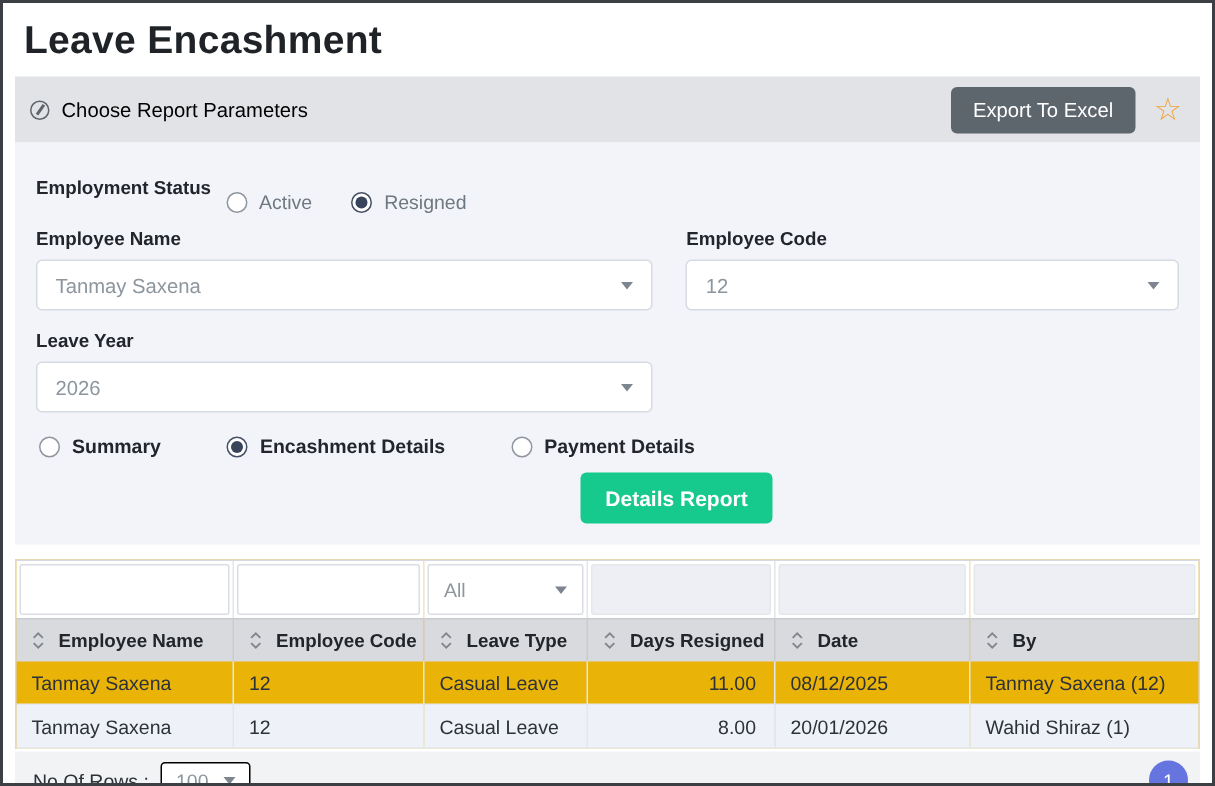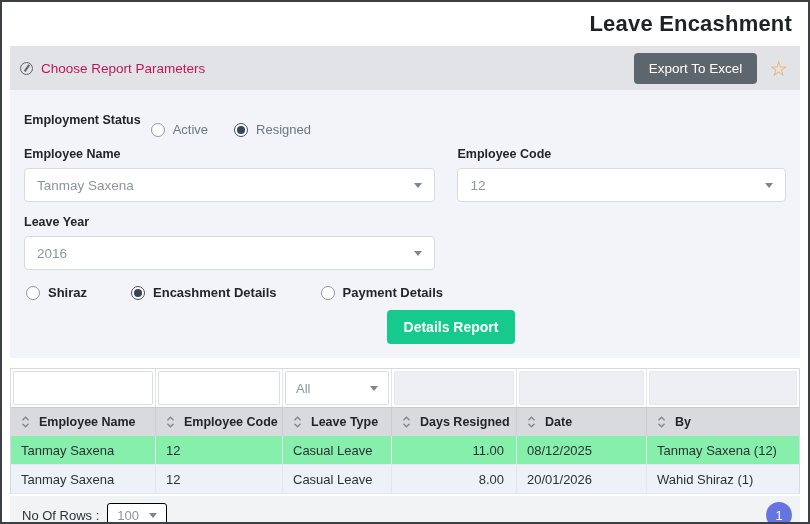--- a/index.html
+++ b/index.html
@@ -4,33 +4,33 @@
 <style>
   * { margin:0; padding:0; box-sizing:border-box; }
   html,body { background:#fff; }
   body { font-family:"Liberation Sans", sans-serif; }
   .window {
     width:810px; height:524px; border:2px solid #3c3f43; background:#fff;
     position:relative; overflow:hidden;
   }
   
   .title-bar { padding:9px 16px 7px 14px; background:#fff; }
-  .page-title { font-size:22px; font-weight:700; color:#1f2327; letter-spacing:.2px;text-align:right; }
+  .page-title { font-size:26px; font-weight:700; color:#1f2327; letter-spacing:.2px; }
 
   
   .params-bar {
     margin:2px 8px 0 8px; height:44px; background:#e2e3e6;
     display:flex; align-items:center; padding:0 12px 0 10px;
   }
   .params-left { display:flex; align-items:center; gap:8px; }
   .param-icon { width:13px; height:13px; border:1.5px solid #5d646b; border-radius:50%;
     position:relative; flex:0 0 auto; }
   .param-icon::after { content:''; position:absolute; left:5px; top:1px; width:1.5px; height:8px;
     background:#5d646b; transform:rotate(35deg); }
-  .params-title { color:#be185d; font-size:13.5px; }
+  .params-title { color:#000000; font-size:13.5px; }
   .params-right { margin-left:auto; display:flex; align-items:center; gap:12px; }
   .export-btn {
     background:#5e666d; color:#fff; border:none; border-radius:4px;
     font-family:inherit; font-size:13.5px; padding:8px 15px; cursor:pointer;
   }
   .star { color:#f0a33c; font-size:21px; line-height:1; cursor:pointer; }
 
   
   .params-panel { margin:0 8px; background:#f2f4fa; padding:12px 14px 14px 14px; }
   .status-row { display:flex; align-items:center; gap:6px; margin-bottom:10px; }
@@ -55,21 +55,21 @@
   .report-type-row { display:flex; align-items:center; gap:44px; margin:2px 0 10px 2px; }
   .generate-row { display:flex; justify-content:center; }
   .generate-btn {
     background:#16c98d; color:#fff; border:none; border-radius:4px; cursor:pointer;
     font-family:inherit; font-size:14px; font-weight:700; padding:9px 17px;
     transform:translateX(46px);
   }
 
   
   .tbl { margin:10px 8px 0 8px; border:1px solid #d6dae0; border-bottom:none;
-    display:grid; grid-template-columns:145px 127px 109px 125px 130px 1fr; background:#86efac; }
+    display:grid; grid-template-columns:145px 127px 109px 125px 130px 1fr; background:#eab308; }
   .f-cell { height:38px; padding:2px; background:#fff; border-right:1px solid #e3e6ea; }
   .f-input { width:100%; height:100%; border:1px solid #dadde3; border-radius:2px; background:#fff;
     font-family:inherit; font-size:13px; padding:0 8px; color:#3a3f44; outline:none; }
   .f-select { width:100%; height:100%; border:1px solid #dadde3; border-radius:2px; background:#fff;
     display:flex; align-items:center; padding:0 10px; cursor:pointer; }
   .f-select .select-value { font-size:13px; }
   .f-disabled { width:100%; height:100%; background:#edeff4; border:1px solid #e4e7ec; border-radius:2px; }
   .h-cell { height:29px; background:#d9dadd; display:flex; align-items:center; gap:9px;
     padding:0 10px; border-right:1px solid #c9ccd1; border-top:1px solid #c9ccd1; cursor:pointer; }
   .h-label { font-size:12.5px; font-weight:700; color:#22262b; white-space:nowrap; }
@@ -138,31 +138,31 @@
       <div class="field">
         <span class="field-label">Employee Code</span>
         <div class="select-box">
           <span class="select-value">12</span>
           <span class="caret"></span>
         </div>
       </div>
       <div class="field">
         <span class="field-label">Leave Year</span>
         <div class="select-box">
-          <span class="select-value">2016</span>
+          <span class="select-value">2026</span>
           <span class="caret"></span>
         </div>
       </div>
       <div></div>
     </div>
 
     <div class="report-type-row" id="report-type-radios">
         <div class="radio-opt">
           <span class="radio-dot"></span>
-          <span class="radio-text-strong">Shiraz</span>
+          <span class="radio-text-strong">Summary</span>
         </div>
         <div class="radio-opt">
           <span class="radio-dot checked"></span>
           <span class="radio-text-strong">Encashment Details</span>
         </div>
         <div class="radio-opt">
           <span class="radio-dot"></span>
           <span class="radio-text-strong">Payment Details</span>
         </div>
       </div>

